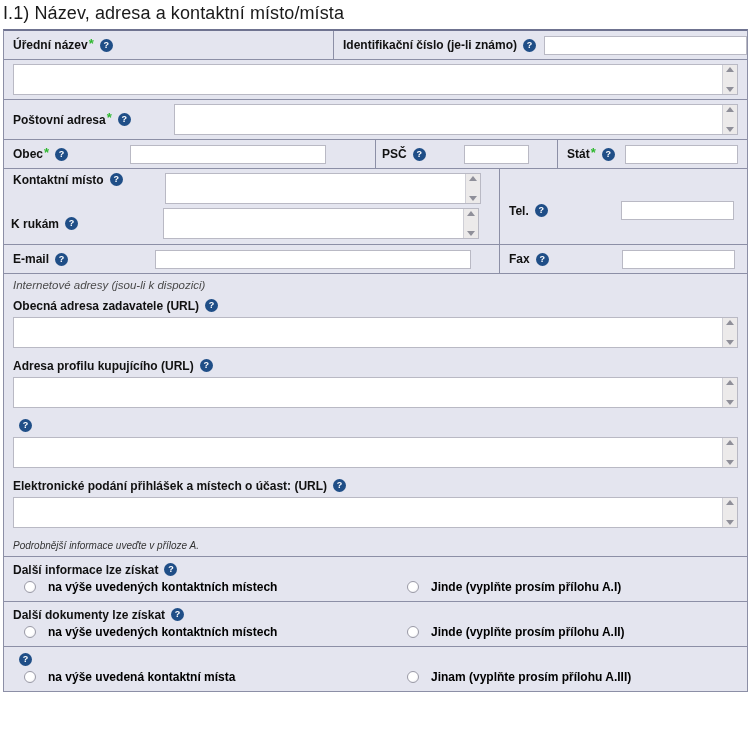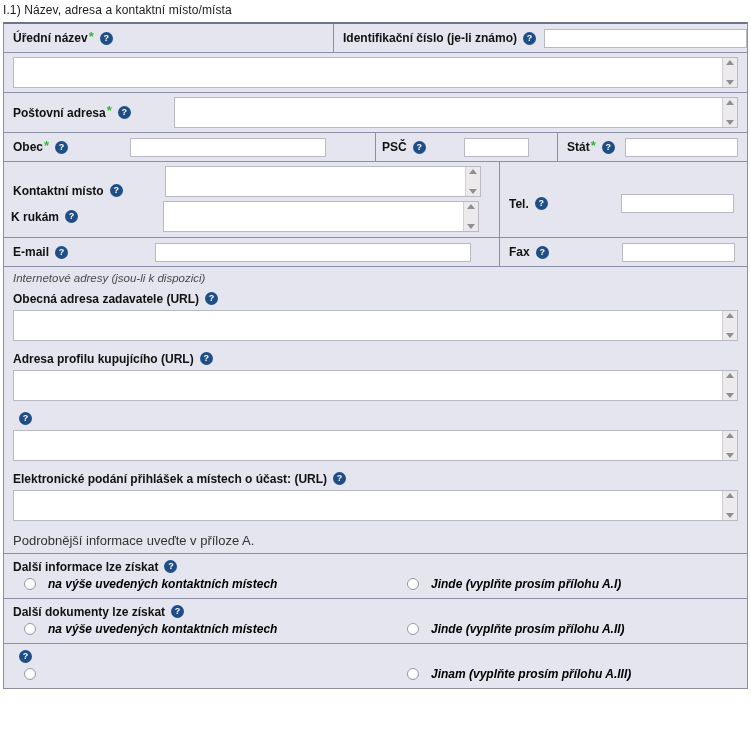--- a/index.html
+++ b/index.html
@@ -11,21 +11,21 @@
     width: 751px;
     height: 742px;
     font-family: "Liberation Sans", sans-serif;
     font-size: 12px;
     color: #000000;
     overflow: hidden;
   }
 
   
   .section-title {
-    font-size: 12px;
+    font-size: 18px;
     color: #1a1a1a;
     padding: 3px 0 5px 3px;
     letter-spacing: 0.1px;
   }
 
   
   .form-panel {
     margin: 0 3px 0 3px;
     border: 1px solid #8c8fa6;
     border-top: 2px solid #6f7390;
@@ -133,35 +133,35 @@
     padding: 4px 9px 7px 9px;
   }
   .url-block .lbl { margin-bottom: 5px; display: flex; }
   .note-muted {
     font-size: 11.5px;
     color: #4a4a4a;
     padding: 5px 9px 4px 9px;
     font-style: italic;
   }
   .note-italic {
-    font-size: 13px;
+    font-size: 10px;
     color: #333333;
+    font-style: italic;
     padding: 5px 9px 5px 9px;
   }
 
   
   .radio-section { padding: 6px 9px 7px 9px; }
   .radio-section .grp-label { margin-bottom: 4px; display: flex; }
   .radio-line { display: flex; align-items: center; }
   .radio-opt {
     display: flex;
     align-items: center;
     font-weight: bold;
     font-size: 12px;
-    font-style: italic;
   }
   .radio-opt.first { width: 380px; padding-left: 11px; }
   .radio-opt.second { padding-left: 3px; }
   .radio {
     width: 12px;
     height: 12px;
     border-radius: 50%;
     border: 1px solid #9a9aa6;
     background: radial-gradient(circle at 35% 32%, #ffffff 55%, #e3e3ea 100%);
     margin-right: 12px;
@@ -245,21 +245,21 @@
           <span>Stát</span>
           <span class="star">*</span>
           <span class="help-icon">?</span>
         </span>
       <input class="txt" style="width: 113px; margin-left: 10px;" value="">
     </div>
   </div>
 
   <div class="row">
     <div class="cell" style="width:495px;flex-direction:column;align-items:stretch;padding:0;">
-      <div style="display:flex;align-items:flex-end;padding:4px 9px 2px 9px;">
+      <div style="display:flex;align-items:flex-start;padding:4px 9px 2px 9px;">
         <span class="lbl" style="width:152px;">
             <span>Kontaktní místo</span>
             <span class="help-icon">?</span>
           </span>
         <div class="area-wrap" style="width:316px;height:31px;">
           <div class="area-body"></div>
           <div class="spinner">
             <span class="arrow-up"></span>
             <span class="arrow-dn"></span>
           </div>
@@ -405,20 +405,21 @@
   </div>
 
   <div class="row no-border">
     <div class="radio-section" style="flex:1;">
       <span class="lbl grp-label">
           <span class="help-icon">?</span>
         </span>
       <div class="radio-line">
         <label class="radio-opt first">
           <span class="radio"></span>
+          <span>na výše uvedená kontaktní místa</span>
         </label>
         <label class="radio-opt second">
           <span class="radio"></span>
           <span>Jinam (vyplňte prosím přílohu A.III)</span>
         </label>
       </div>
     </div>
   </div>
 
 </div>

